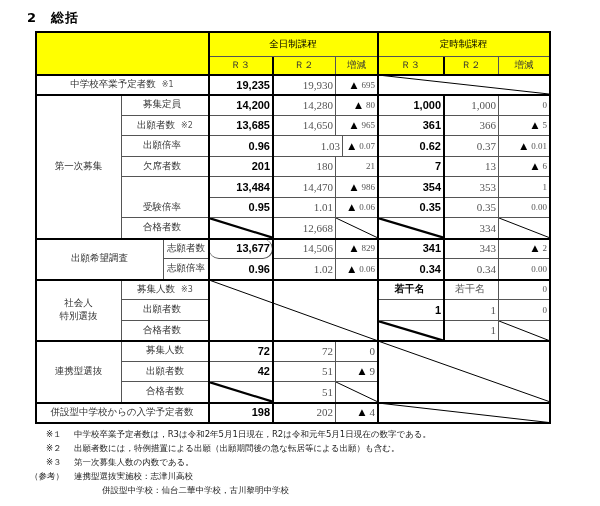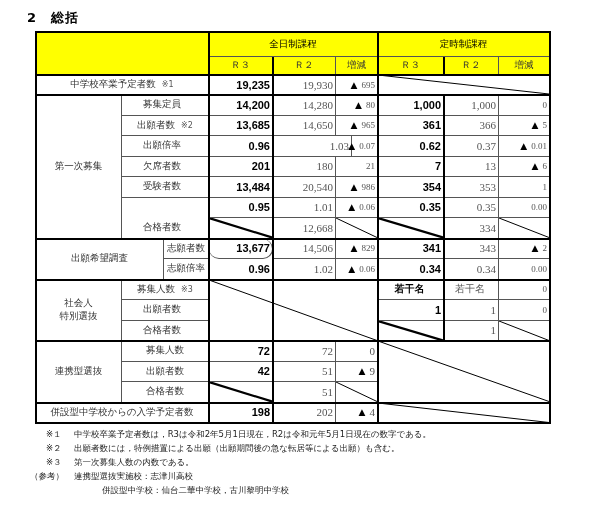--- a/index.html
+++ b/index.html
@@ -109,21 +109,21 @@
       <span class="tri">▲</span>
       <span>5</span>
     </div>
     <div class="c lbl" style="left: 86px; top: 104px; width: 87px; height: 20.5px;">
       <span>出願倍率</span>
       <span class="note"></span>
     </div>
     <div class="c num r3" style="left: 173px; top: 104px; width: 64px; height: 20.5px;">
       <span>0.96</span>
     </div>
-    <div class="c num r2" style="left: 237px; top: 104px; width: 79px; height: 20.5px;">
+    <div class="c num r2" style="left: 237px; top: 104px; width: 70px; height: 20.5px;">
       <span>1.03</span>
     </div>
     <div class="c num dd" style="left: 300px; top: 104px; width: 42px; height: 20.5px;">
       <span class="tri">▲</span>
       <span>0.07</span>
     </div>
     <div class="c num r3" style="left: 342px; top: 104px; width: 66px; height: 20.5px;">
       <span>0.62</span>
     </div>
     <div class="c num r2" style="left: 408px; top: 104px; width: 55px; height: 20.5px;">
@@ -149,42 +149,42 @@
     <div class="c num r3" style="left: 342px; top: 124.5px; width: 66px; height: 20.5px;">
       <span>7</span>
     </div>
     <div class="c num r2" style="left: 408px; top: 124.5px; width: 55px; height: 20.5px;">
       <span>13</span>
     </div>
     <div class="c num dd" style="left: 463px; top: 124.5px; width: 51px; height: 20.5px;">
       <span class="tri">▲</span>
       <span>6</span>
     </div>
-    <div class="c lbl" style="left: 86px; top: 145px; width: 87px; height: 20.5px;">
-      <span>受験者数</span>
-      <span class="note"></span>
-    </div>
     <div class="c num r3" style="left: 173px; top: 145px; width: 64px; height: 20.5px;">
       <span>13,484</span>
     </div>
     <div class="c num r2" style="left: 237px; top: 145px; width: 63px; height: 20.5px;">
-      <span>20,540</span>
+      <span>14,470</span>
     </div>
     <div class="c num dd" style="left: 300px; top: 145px; width: 42px; height: 20.5px;">
       <span class="tri">▲</span>
       <span>986</span>
     </div>
     <div class="c num r3" style="left: 342px; top: 145px; width: 66px; height: 20.5px;">
       <span>354</span>
     </div>
     <div class="c num r2" style="left: 408px; top: 145px; width: 55px; height: 20.5px;">
       <span>353</span>
     </div>
     <div class="c num dd" style="left: 463px; top: 145px; width: 51px; height: 20.5px;">
       <span>1</span>
+    </div>
+    <div class="c lbl" style="left: 86px; top: 165.5px; width: 87px; height: 20.5px;">
+      <span>受験倍率</span>
+      <span class="note"></span>
     </div>
     <div class="c num r3" style="left: 173px; top: 165.5px; width: 64px; height: 20.5px;">
       <span>0.95</span>
     </div>
     <div class="c num r2" style="left: 237px; top: 165.5px; width: 63px; height: 20.5px;">
       <span>1.01</span>
     </div>
     <div class="c num dd" style="left: 300px; top: 165.5px; width: 42px; height: 20.5px;">
       <span class="tri">▲</span>
       <span>0.06</span>

